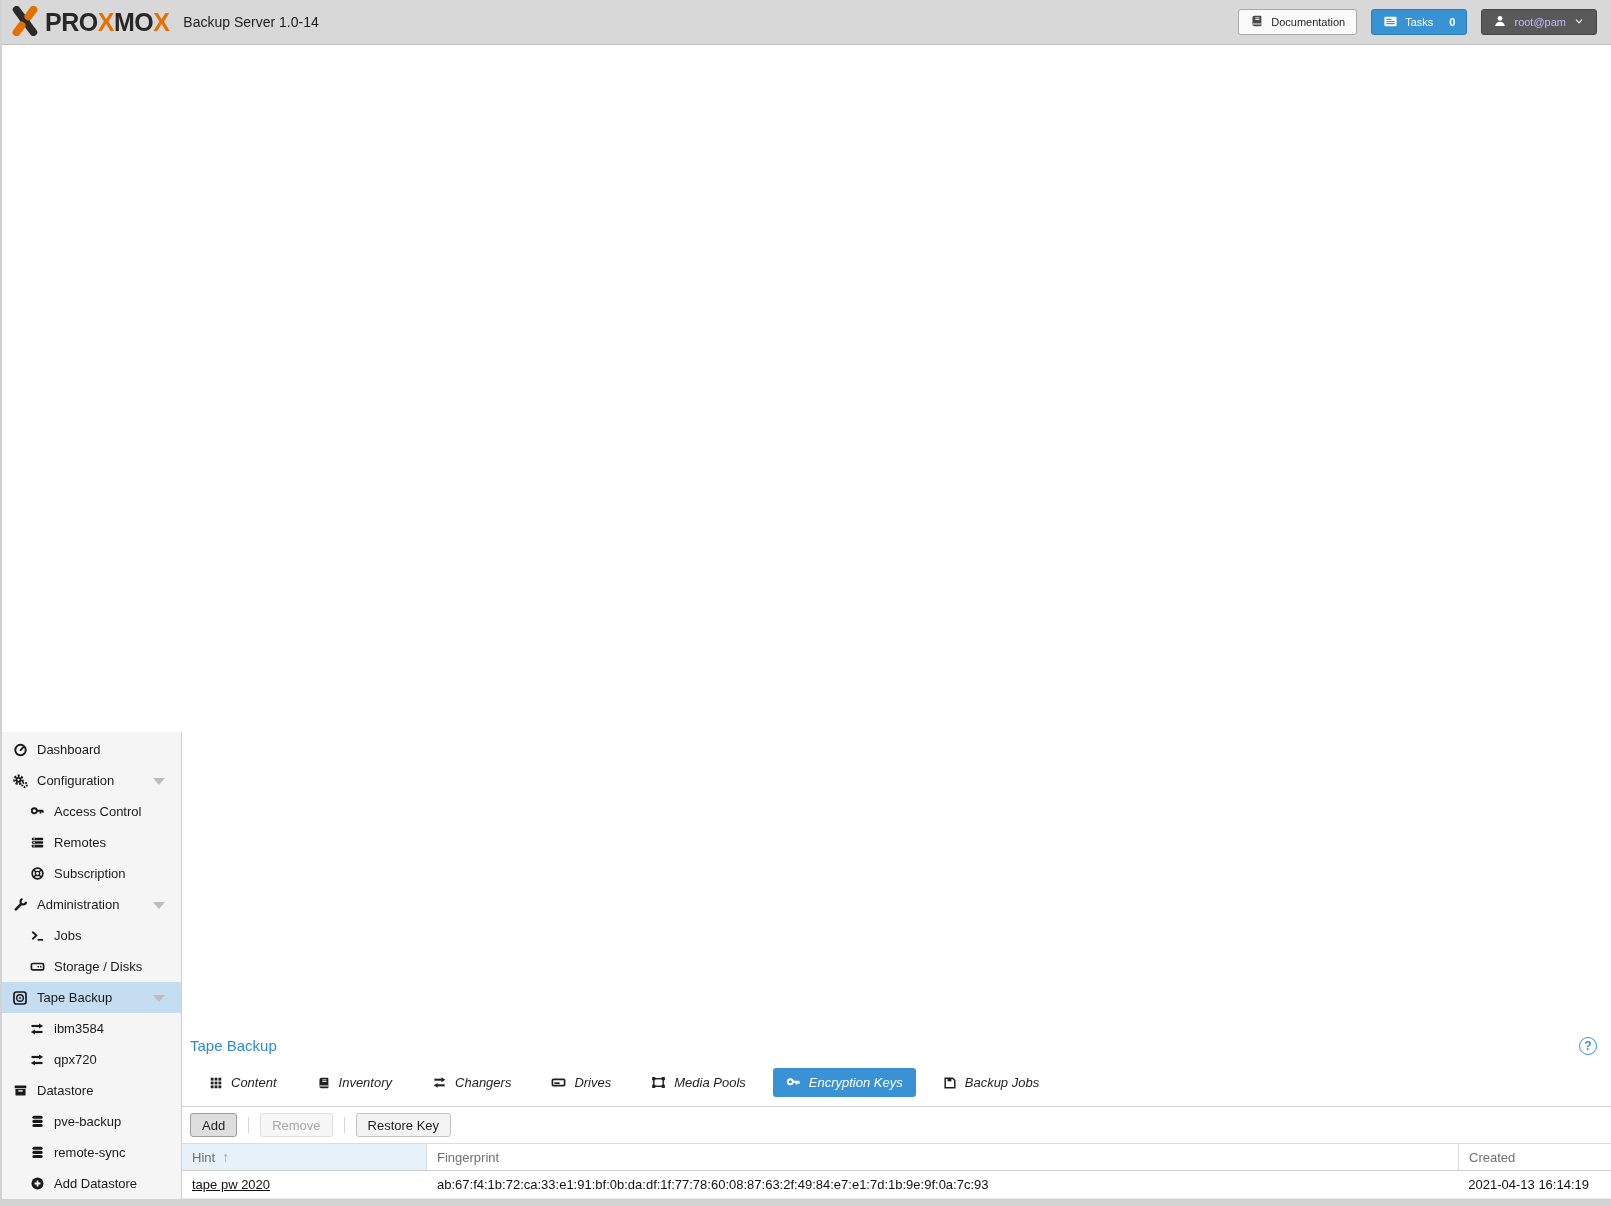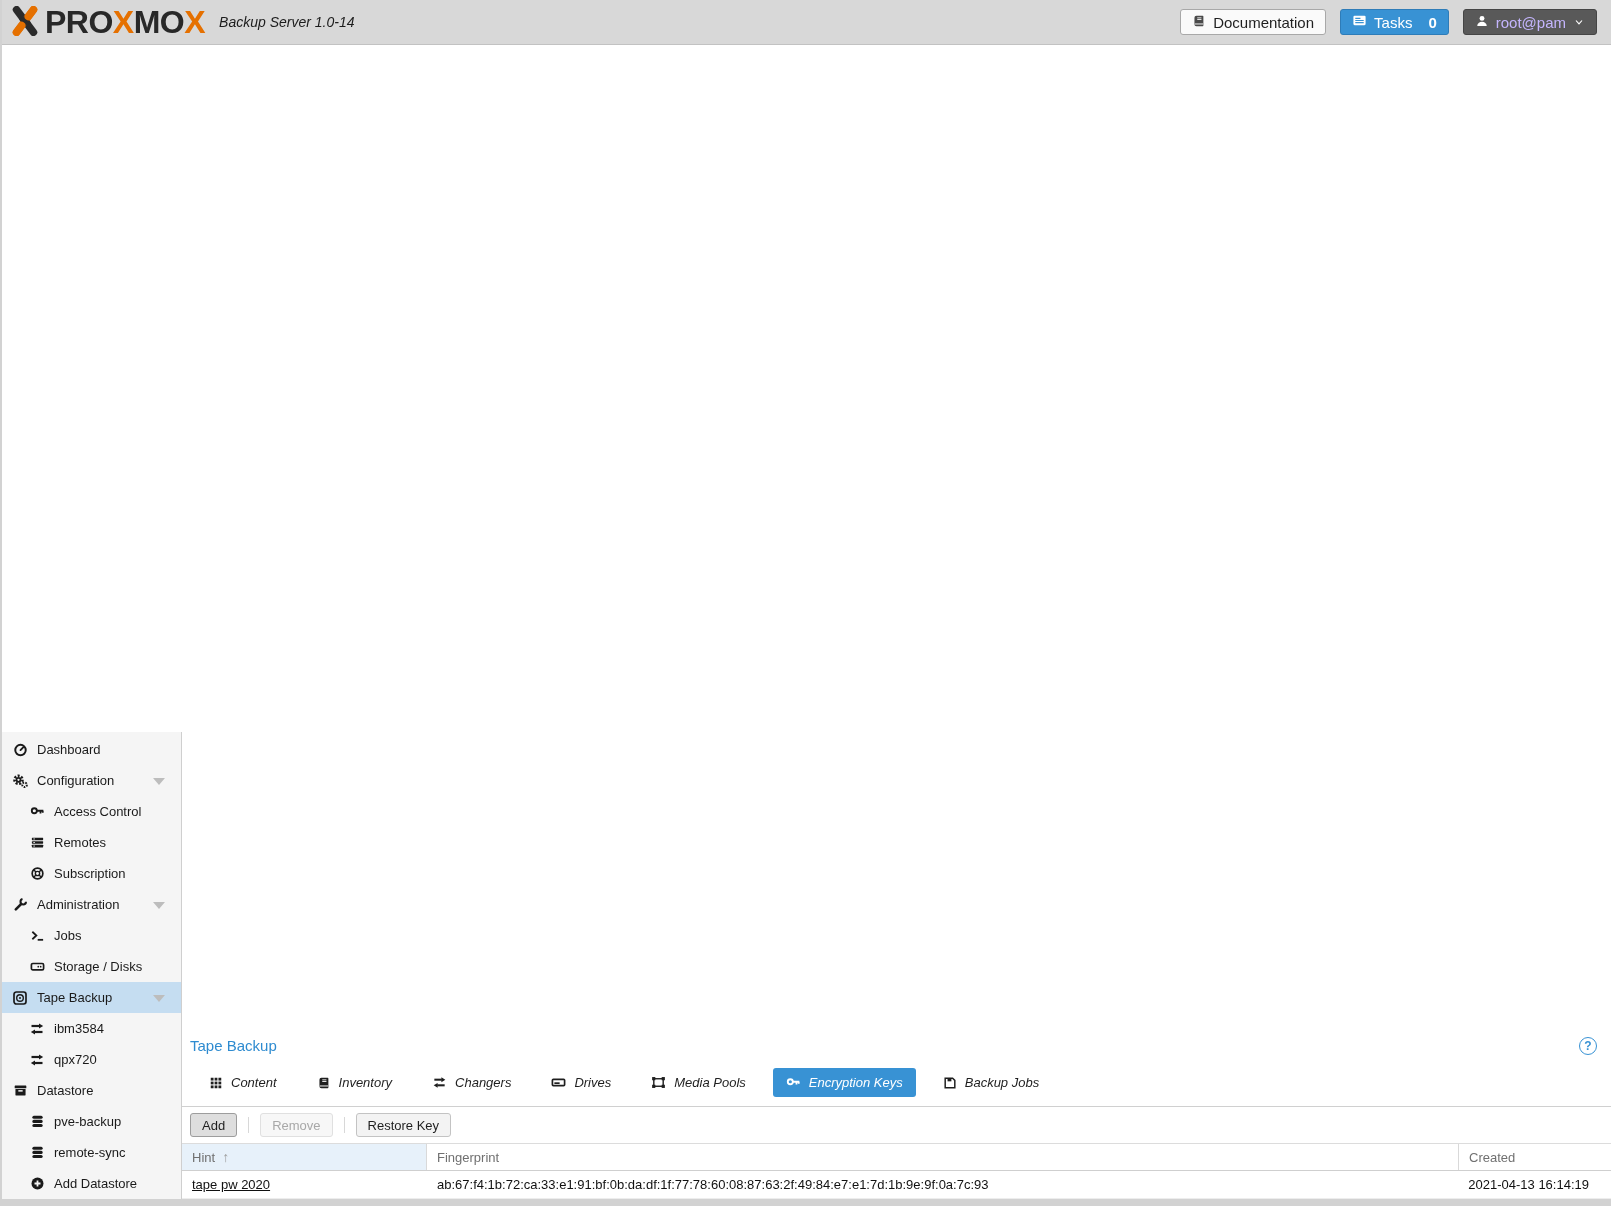--- a/index.html
+++ b/index.html
@@ -10,26 +10,26 @@
     font-family:"Liberation Sans", sans-serif;
     font-size:13px; color:#1f1f1f;
     -webkit-font-smoothing:antialiased;
   }
   .app { margin-left:2px; height:1199px; display:flex; flex-direction:column; background:#fff; }
 
   
   .topbar { flex:0 0 45px; background:#d8d8d8; border-bottom:1px solid #c2c2c2;
             display:flex; align-items:center; }
   .logo { display:flex; align-items:center; gap:5px; padding:0 10px 0 8px; }
-  .logo-word { font-weight:bold; font-size:32px; letter-spacing:-0.5px; color:#282828; line-height:1; }
+  .logo-word { font-weight:bold; font-size:25px; letter-spacing:-0.5px; color:#282828; line-height:1; }
   .logo-word .orange { color:#e57000; }
-  .product-title { font-size:14px; color:#1c1c1c; margin-left:4px;font-style:italic; }
+  .product-title { font-size:14px; color:#1c1c1c; margin-left:4px; }
   .topbar-right { margin-left:auto; display:flex; align-items:center; gap:14px; margin-right:14px; }
   .tb-btn { height:26px; display:inline-flex; align-items:center; gap:7px;
-            padding:0 11px; border-radius:3px; font-size:15px; cursor:pointer; }
+            padding:0 11px; border-radius:3px; font-size:11px; cursor:pointer; }
   .btn-doc   { background:#fafafa; border:1px solid #a8a8a8; color:#1f1f1f; }
   .btn-tasks { background:#3892d4; border:1px solid #2e7cb8; color:#fff; }
   .btn-tasks .tasks-count { margin-left:9px; font-weight:bold; }
   .btn-user  { background:#595959; border:1px solid #454545; color:#c4b5fd; }
 
   
   .body-row { flex:1; display:flex; min-height:0;align-items:flex-end; }
 
   
   .sidebar { flex:0 0 180px; background:#f5f5f5; border-right:1px solid #cfcfcf; padding-top:2px; }

